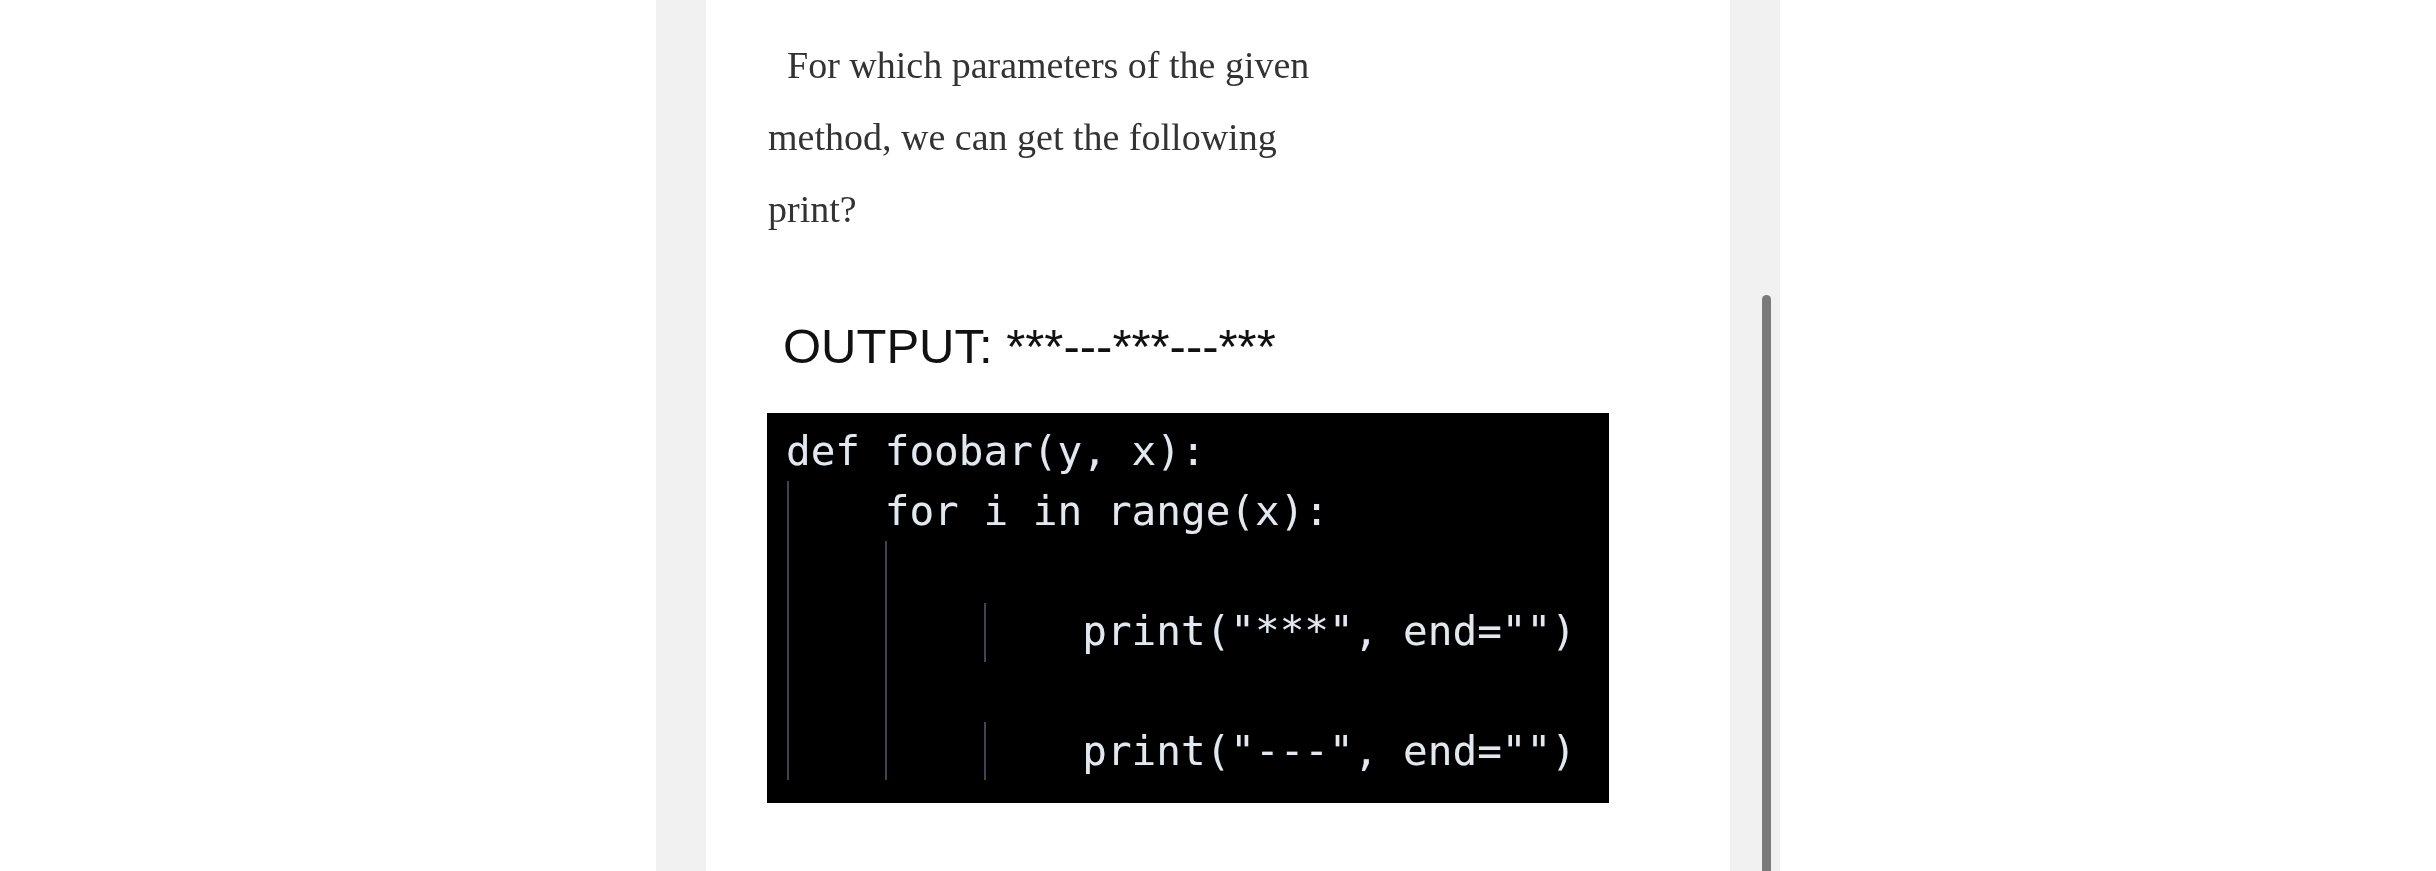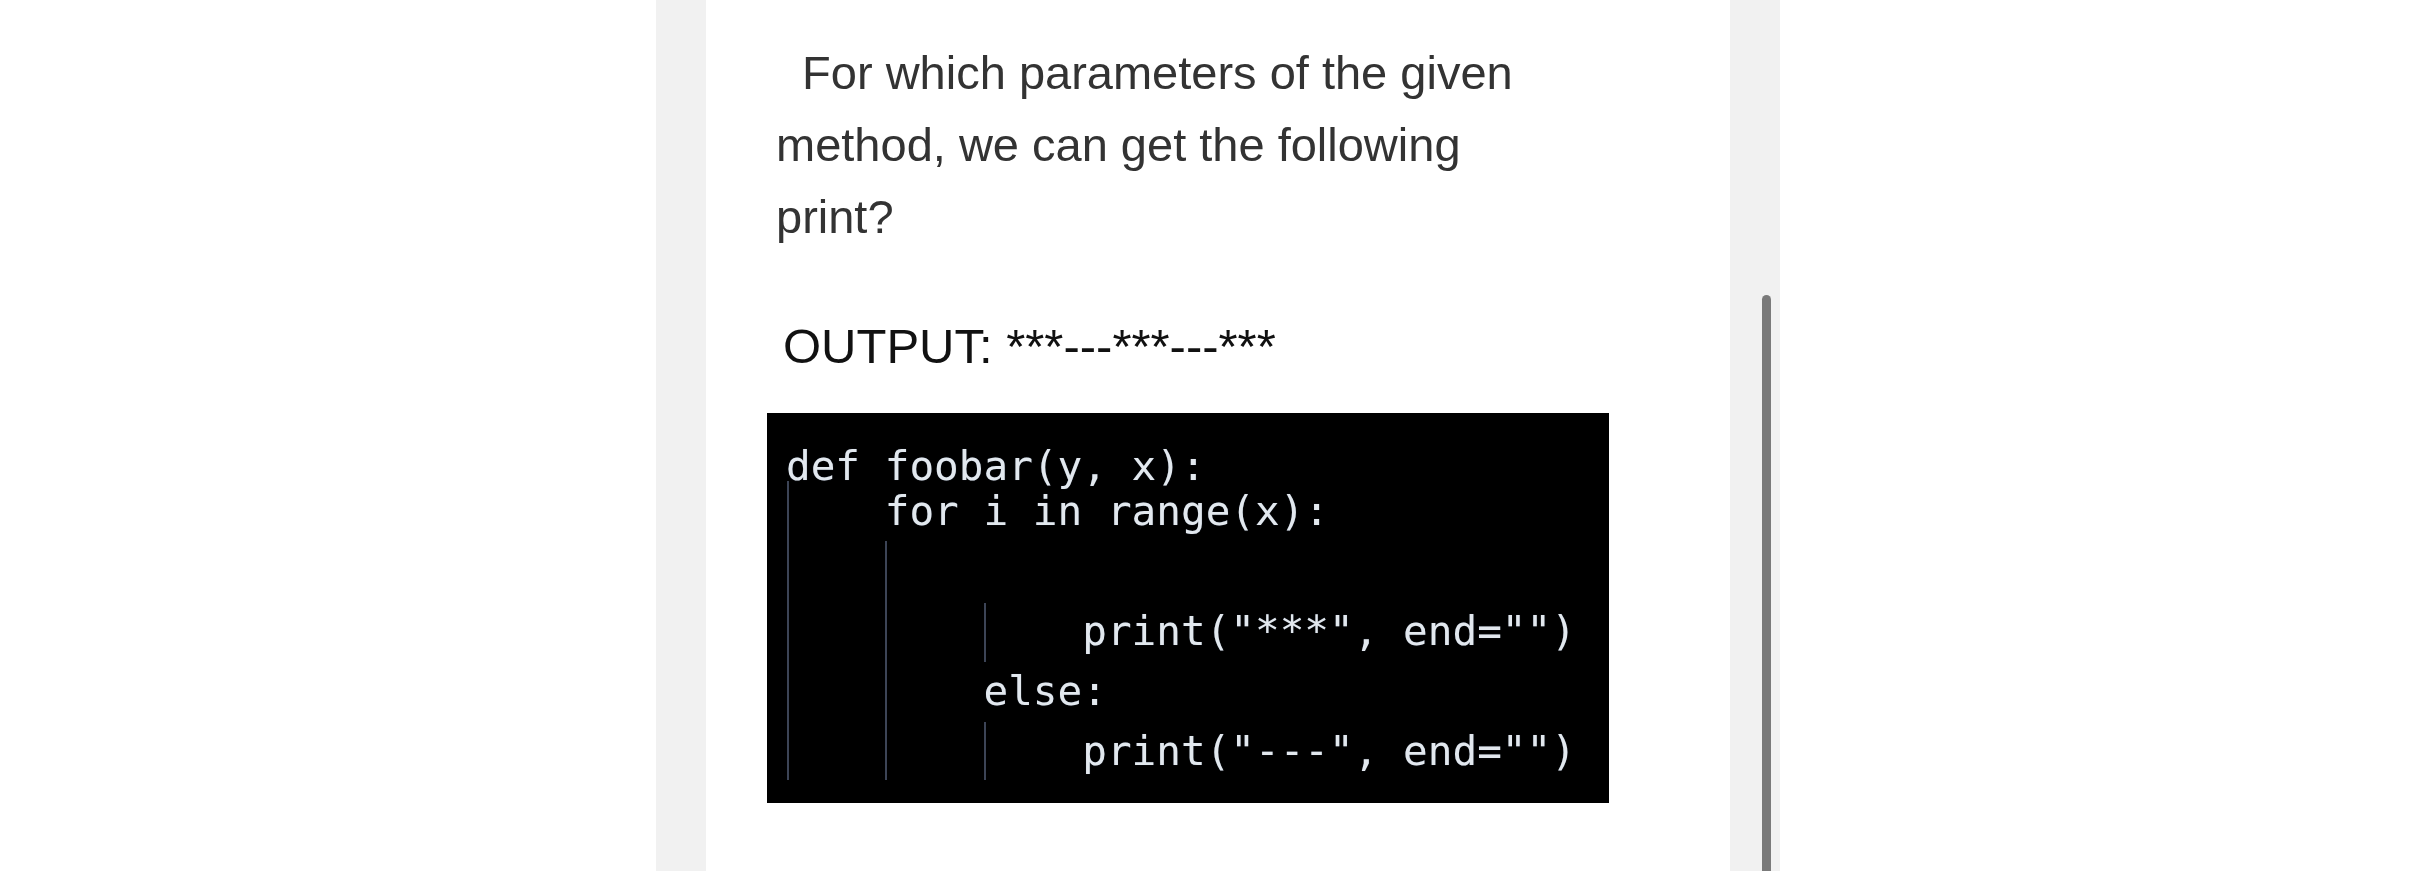--- a/index.html
+++ b/index.html
@@ -38,23 +38,23 @@
       top: 0;
       width: 1024px;
       height: 871px;
       background: #ffffff;
     }
     .question {
       position: absolute;
       left: 767px;
       top: 28px;
       width: 860px;
-      margin: 9px;
-      font-family: Liberation Sans, sans-serif;
-      font-size: 47px;
+      margin: 1px;
+      font-family: Liberation Serif, serif;
+      font-size: 38px;
       line-height: 72px;
       color: #333333;
     }
     .question .line {
       display: block;
       white-space: pre;
     }
     .output-line {
       position: absolute;
       left: 767px;
@@ -118,19 +118,18 @@
 
   <p class="output-line">OUTPUT: ***---***---***</p>
 
   <div class="code-block">
 
     <div class="guide" style="left:20px; top:68px; height:299px;"></div>
     <div class="guide" style="left:118px; top:128px; height:239px;"></div>
     <div class="guide" style="left:217px; top:190px; height:59px;"></div>
     <div class="guide" style="left:217px; top:309px; height:58px;"></div>
 
-    <div class="code-line" style="top:8px;margin-top:15px;">def foobar(y, x):</div>
+    <div class="code-line" style="top:8px;">def foobar(y, x):</div>
     <div class="code-line" style="top:68px;">    for i in range(x):</div>
     <div class="code-line" style="top:188px;">            print("***", end="")</div>
-    <div class="code-line" style="top:248px;">        else:</div>
     <div class="code-line" style="top:308px;">            print("---", end="")</div>
   </div>
 </div>
 
 </body></html>

